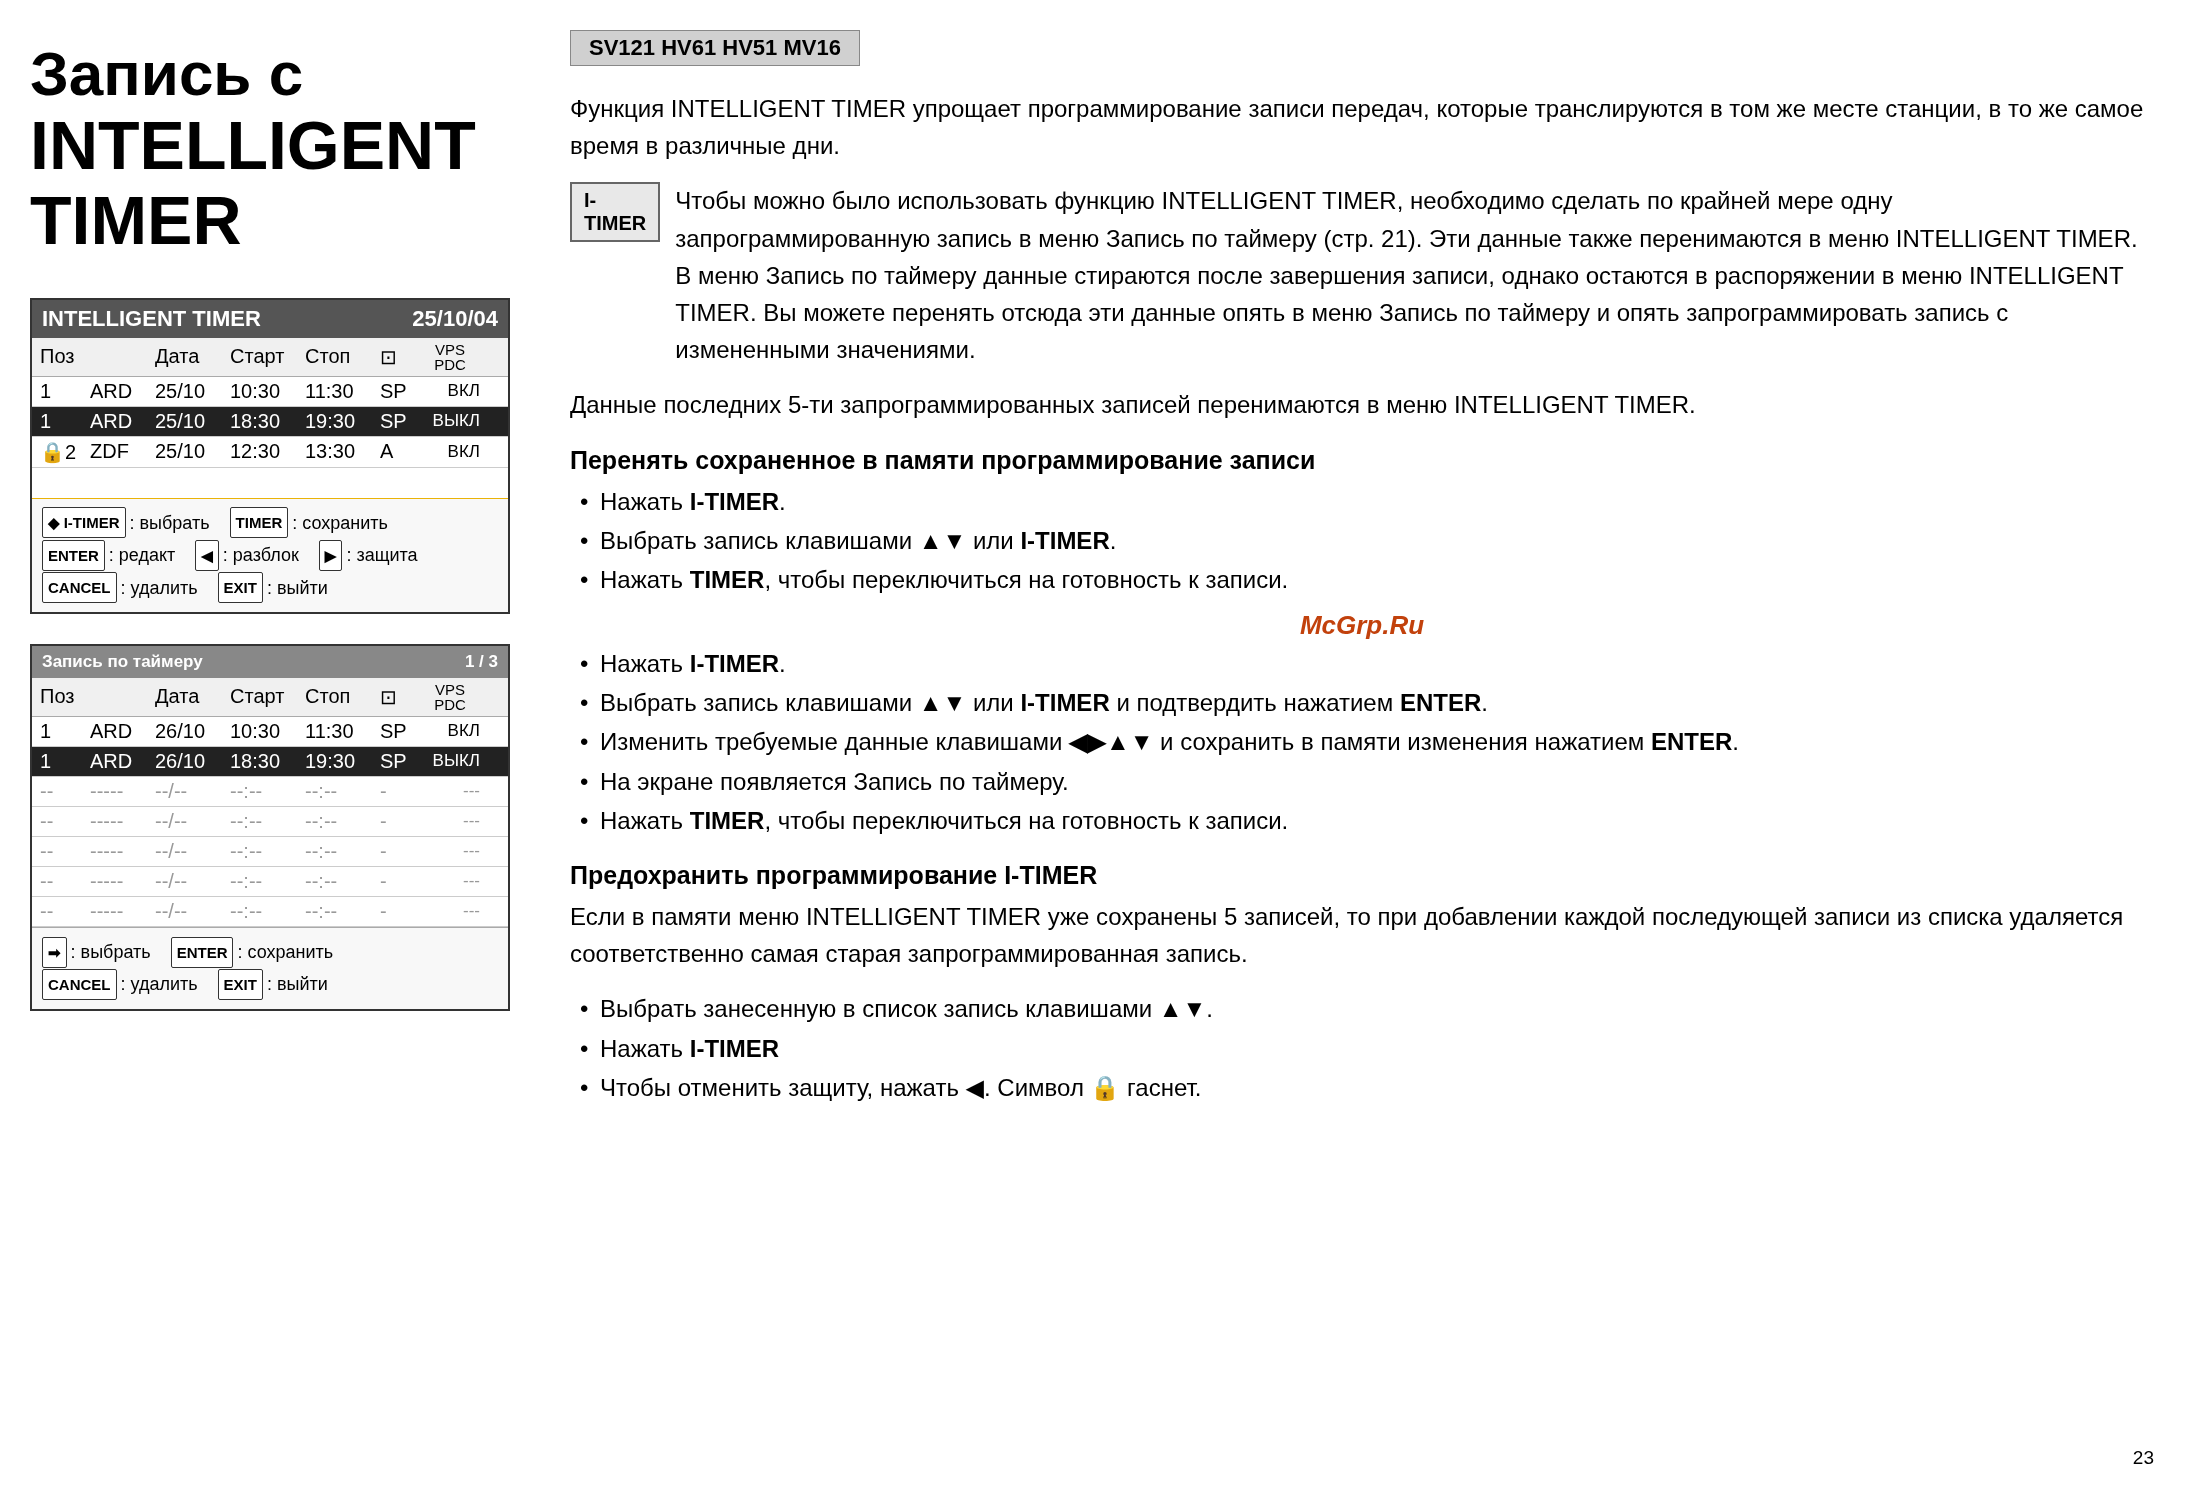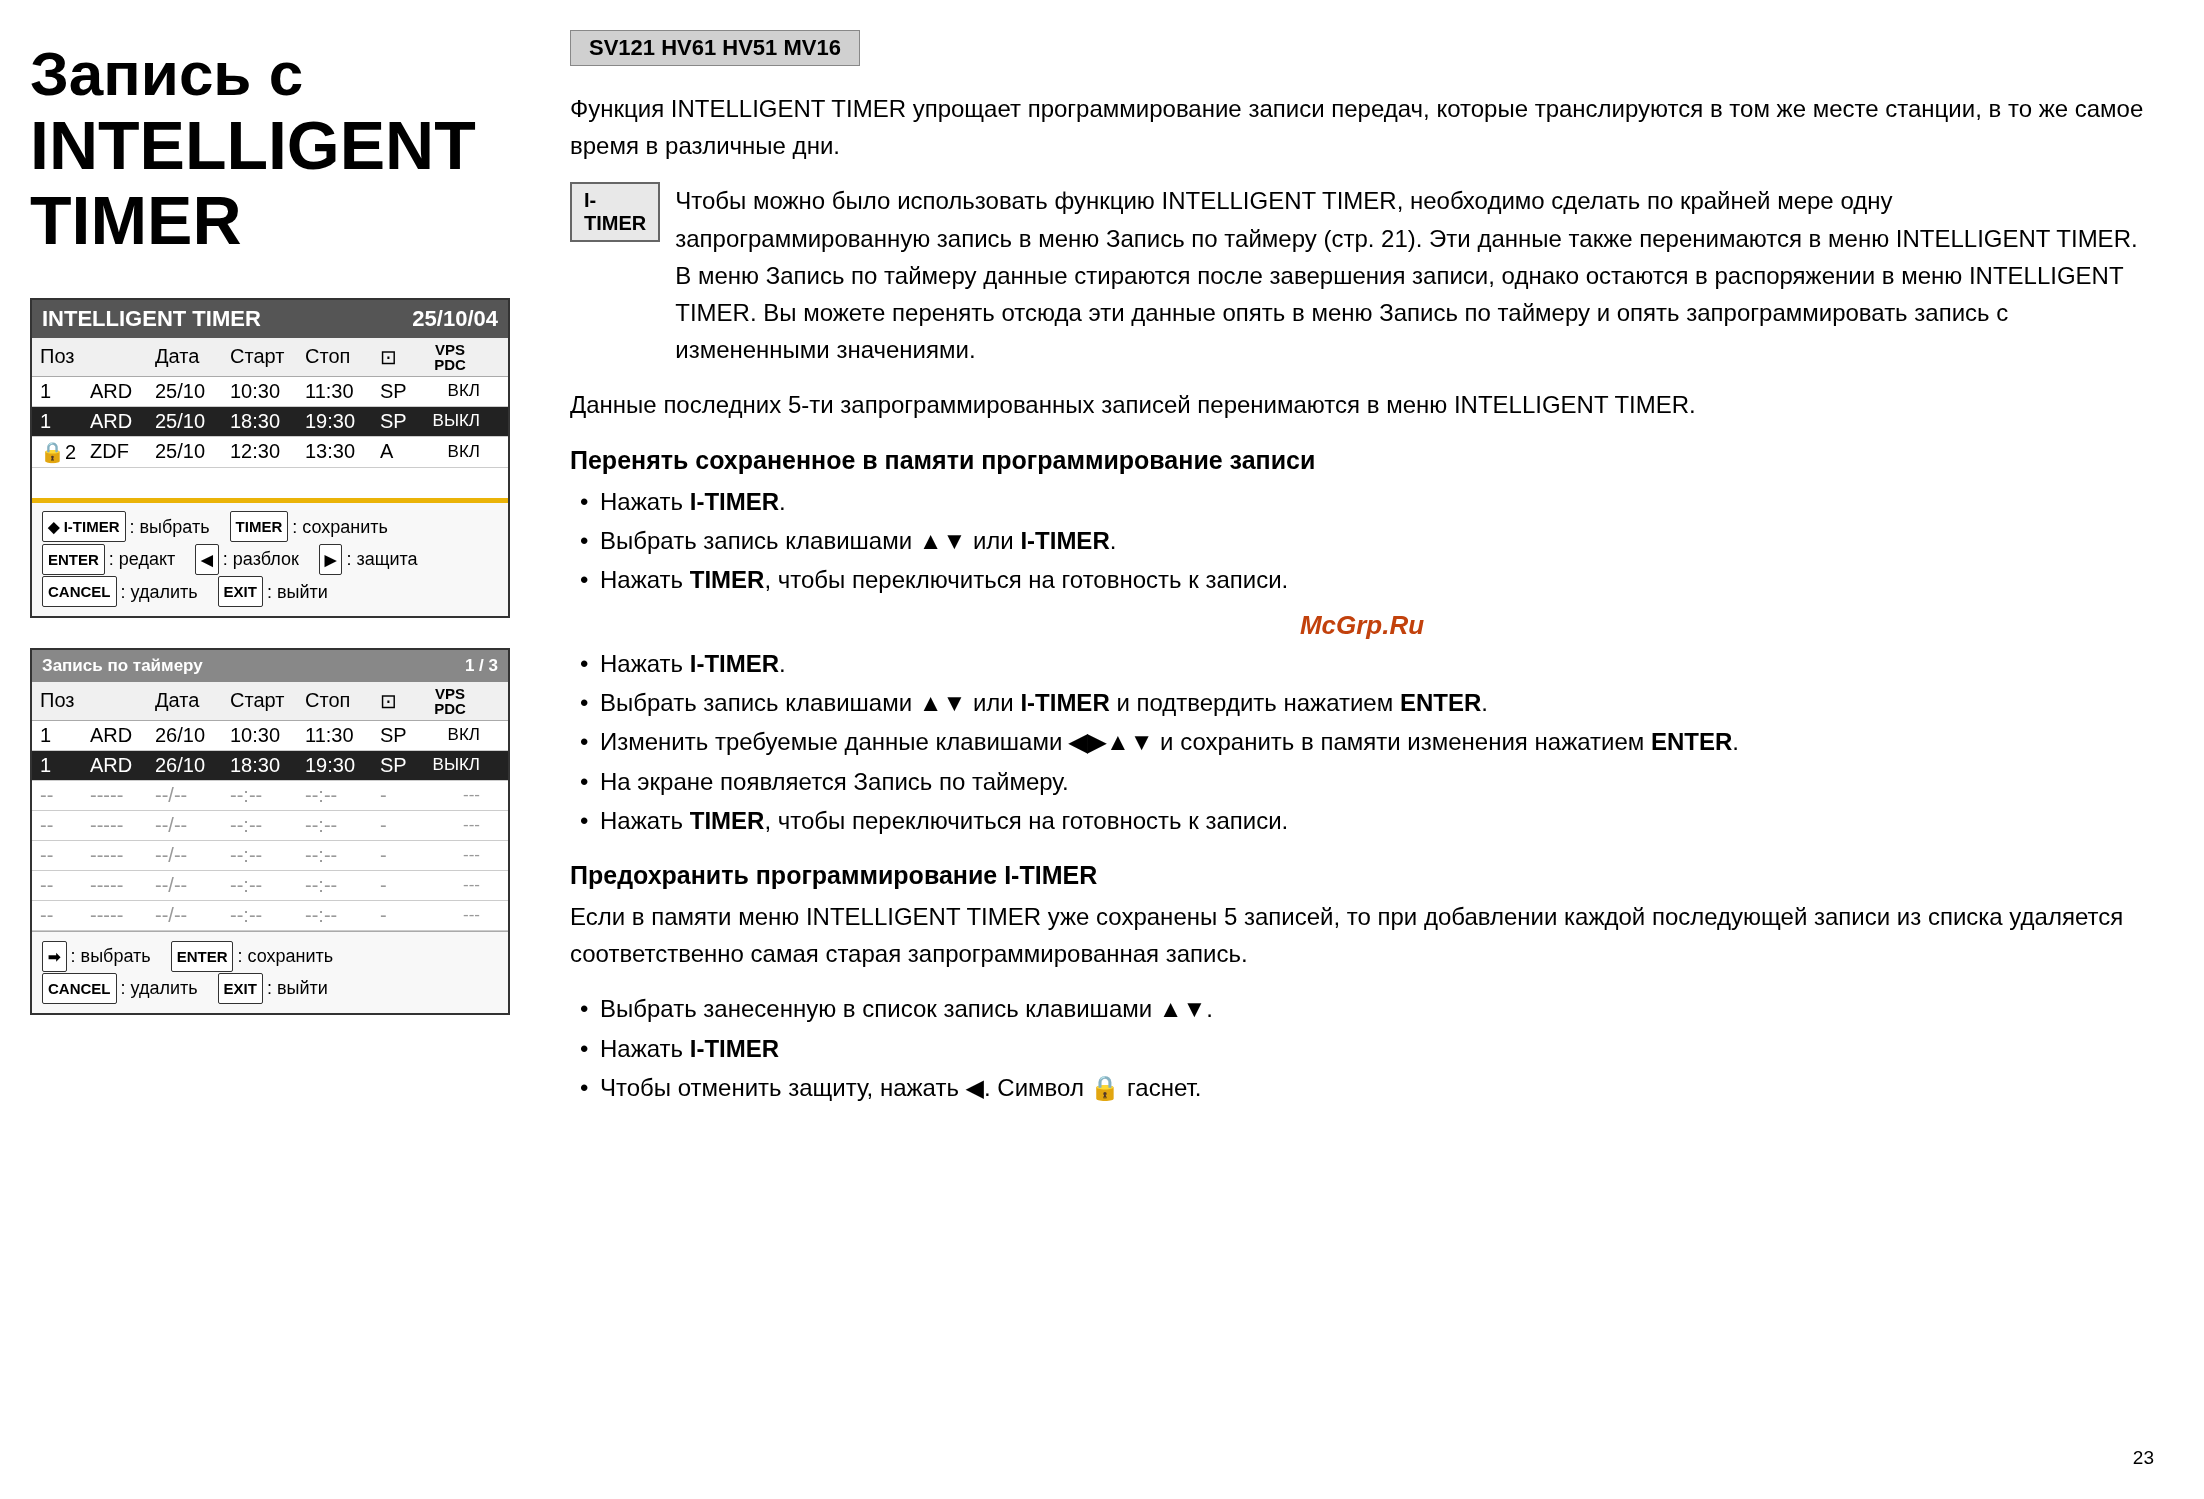--- a/index.html
+++ b/index.html
@@ -84,28 +84,27 @@
     .col-mode { width: 40px; }
     .col-vps { width: 60px; font-size: 17px; text-align: right; }
 
     .vps-header {
       display: flex;
       flex-direction: column;
       align-items: center;
       font-size: 15px;
       line-height: 1;
       text-align: center;
-      font-weight: bold;
     }
 
     .itimer-legend {
       padding: 8px 10px;
       font-size: 18px;
       line-height: 1.8;
-      border-top: 5px solid #eab308;
+      border-top: 1px solid #eab308;
       background: #f8f8f8;
     }
 
     .legend-row {
       display: flex;
       gap: 20px;
       flex-wrap: wrap;
     }
 
     .legend-item {

